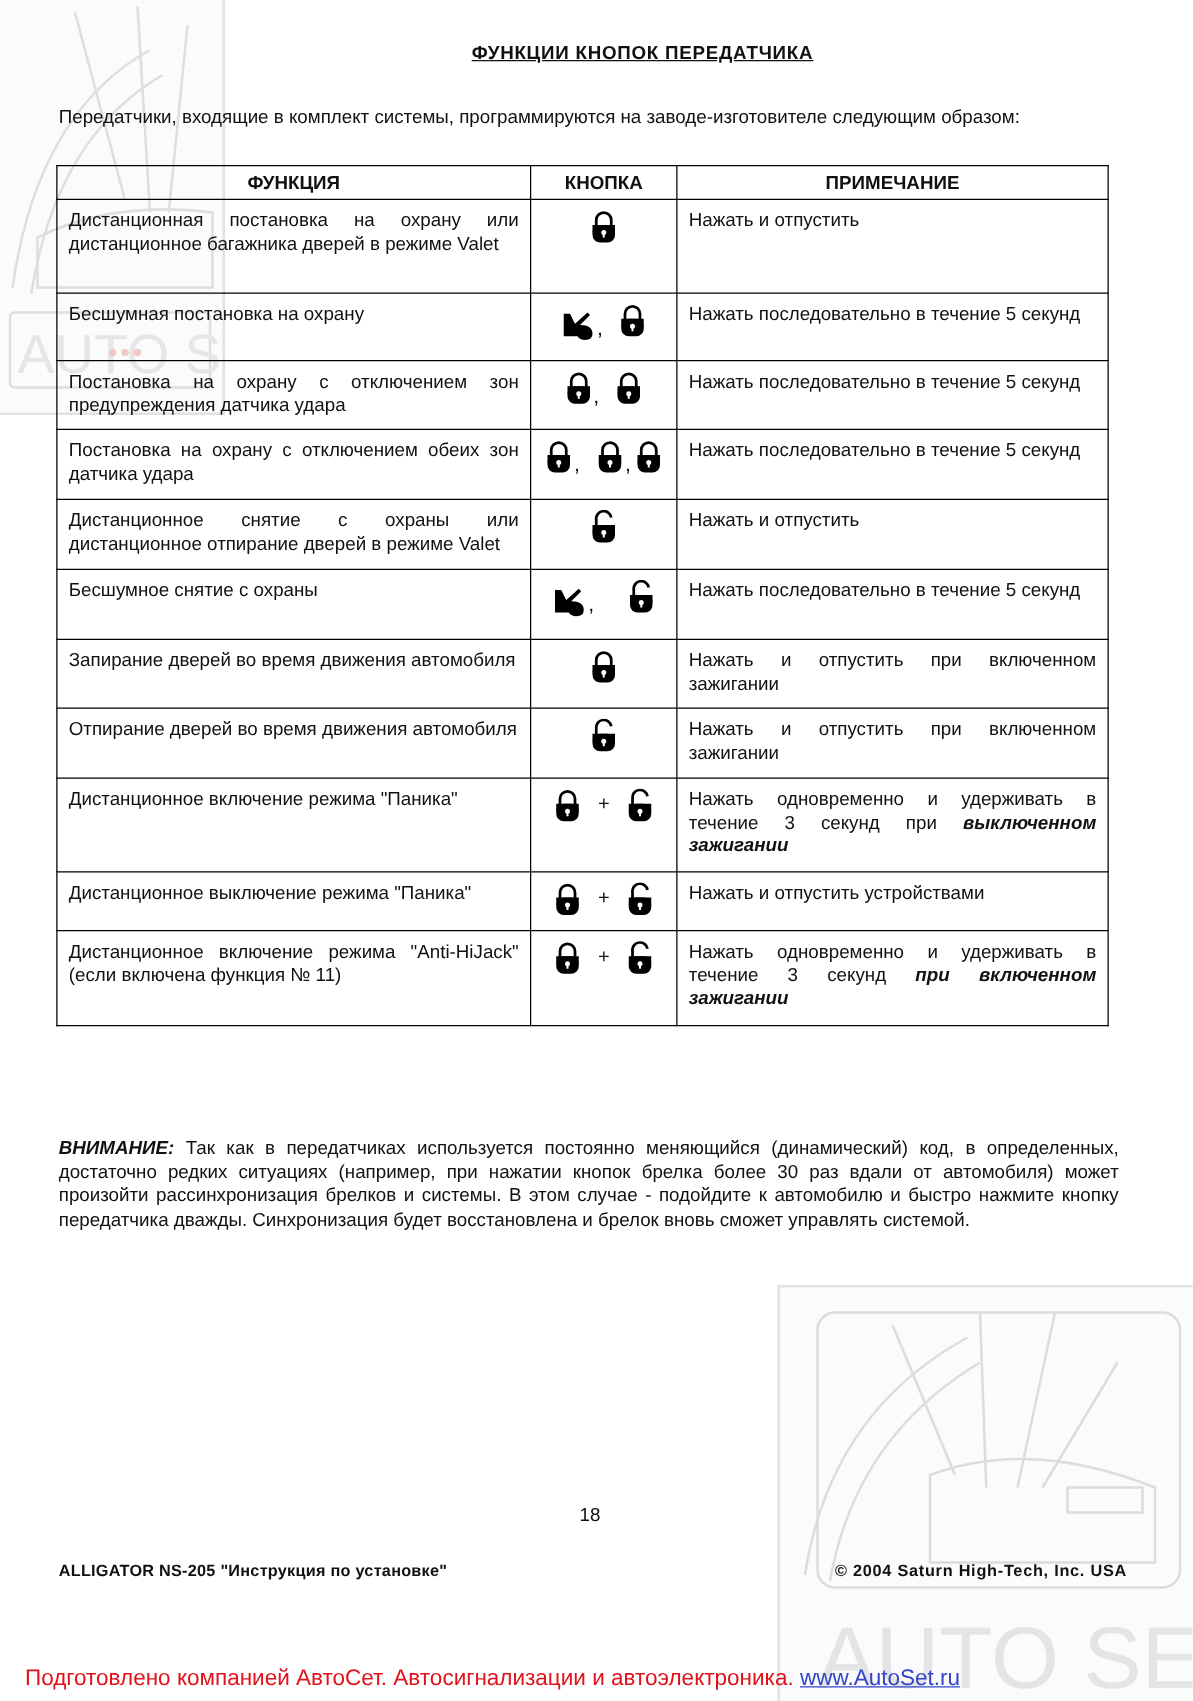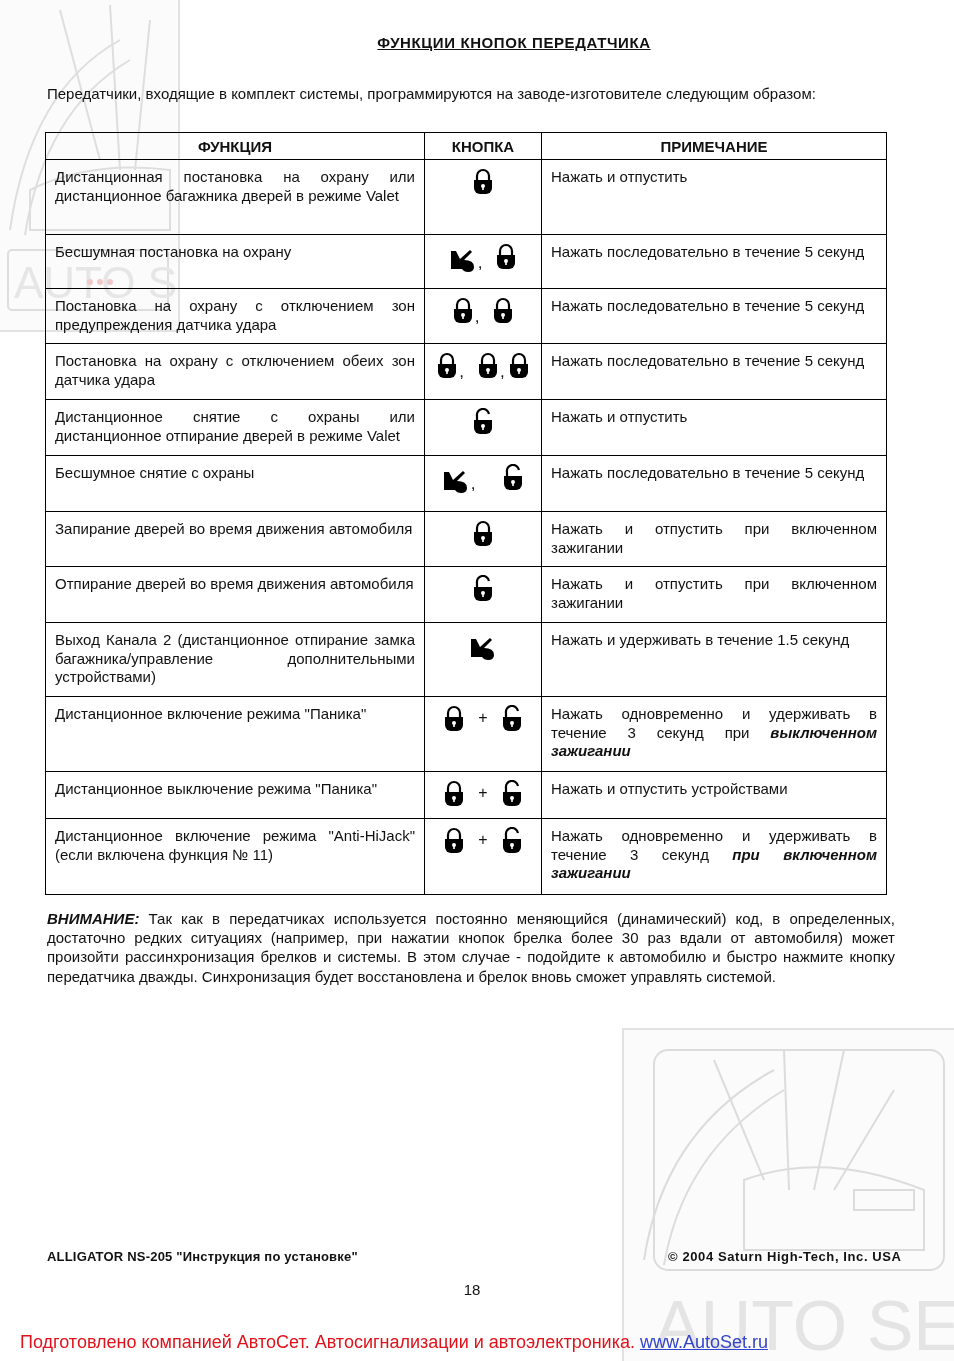--- a/index.html
+++ b/index.html
@@ -21,21 +21,21 @@
     .icons { display: inline-flex; align-items: flex-start; justify-content: center; gap: 4px; }
     .sep { font-size: 17px; line-height: 16px; margin-top: 12px; margin-left: -2px; margin-right: 10px; }
     .plus { font-size: 16px; margin: 4px 10px 0 10px; }
     .ico { display: inline-block; width: 20px; height: 28px; }
     .ico svg { width: 100%; height: 100%; display: block; }
     .ico.trunk { width: 26px; height: 24px; margin-top: 6px; }
     .attention { position: absolute; left: 47px; width: 848px; top: 909px; font-size: 15px; line-height: 19.2px; text-align: justify; }
     .attention b { font-style: italic; }
     .footer-left { position: absolute; left: 47px; top: 1249px; font-weight: bold; font-size: 13px; letter-spacing: 0.2px; }
     .footer-right { position: absolute; left: 636px; top: 1249px; font-weight: bold; font-size: 13px; letter-spacing: 0.6px; margin-left: 32px; }
-    .page-num { position: absolute; left: 0; width: 944px; top: 1281px; text-align: center; font-size: 15px; }
+    .page-num { position: absolute; left: 0; width: 944px; top: 1204px; text-align: center; font-size: 15px; }
     .promo { position: absolute; left: 20px; top: 1332px; font-size: 18px; color: #e0121b; white-space: nowrap; }
     .promo a { color: #3344cc; text-decoration: underline; }
   </style>
 </head>
 <body>
 
 <div class="watermark wm-tl">
   <svg viewBox="0 0 178 330">
     <g fill="none" stroke="#dedede" stroke-width="2">
       <path d="M10 230 Q30 90 120 40"></path>
@@ -252,33 +252,20 @@
                 <rect x="1" y="12" width="18" height="14" rx="6" fill="#000"></rect>
                 <rect x="1" y="12" width="18" height="6" fill="#000"></rect>
                 <circle cx="10" cy="18" r="2" fill="#fff"></circle>
                 <rect x="9.2" y="18" width="1.6" height="4" fill="#fff"></rect>
               </svg>
             </span>
           </span>
       </td>
       <td class="c-note"><span>Нажать и отпустить при включенном зажигании</span><span class="bi"></span></td>
     </tr>
-    <tr style="height:74px">
-      <td class="c-func">Выход Канала 2 (дистанционное отпирание замка багажника/управление дополнительными устройствами)</td>
-      <td class="c-btn">
-        <span class="icons">
-            <span class="ico trunk">
-              <svg viewBox="0 0 26 24">
-                <path d="M1 2 H6 L10 10 L20 1 L22 3 L14 11 Q24 11 24 18 Q24 23 18 23 Q14 23 12 20 H1 Z" fill="#000"></path>
-              </svg>
-            </span>
-          </span>
-      </td>
-      <td class="c-note"><span>Нажать и удерживать в течение 1.5 секунд</span><span class="bi"></span></td>
-    </tr>
     <tr style="height:75px">
       <td class="c-func">Дистанционное включение режима "Паника"</td>
       <td class="c-btn">
         <span class="icons">
           <span class="ico">
               <svg viewBox="0 0 20 28">
                 <path d="M4 13 V8 A6 6 0 0 1 16 8 V13" fill="none" stroke="#000" stroke-width="2.2"></path>
                 <rect x="1" y="12" width="18" height="14" rx="6" fill="#000"></rect>
                 <rect x="1" y="12" width="18" height="6" fill="#000"></rect>
                 <circle cx="10" cy="18" r="2" fill="#fff"></circle>

